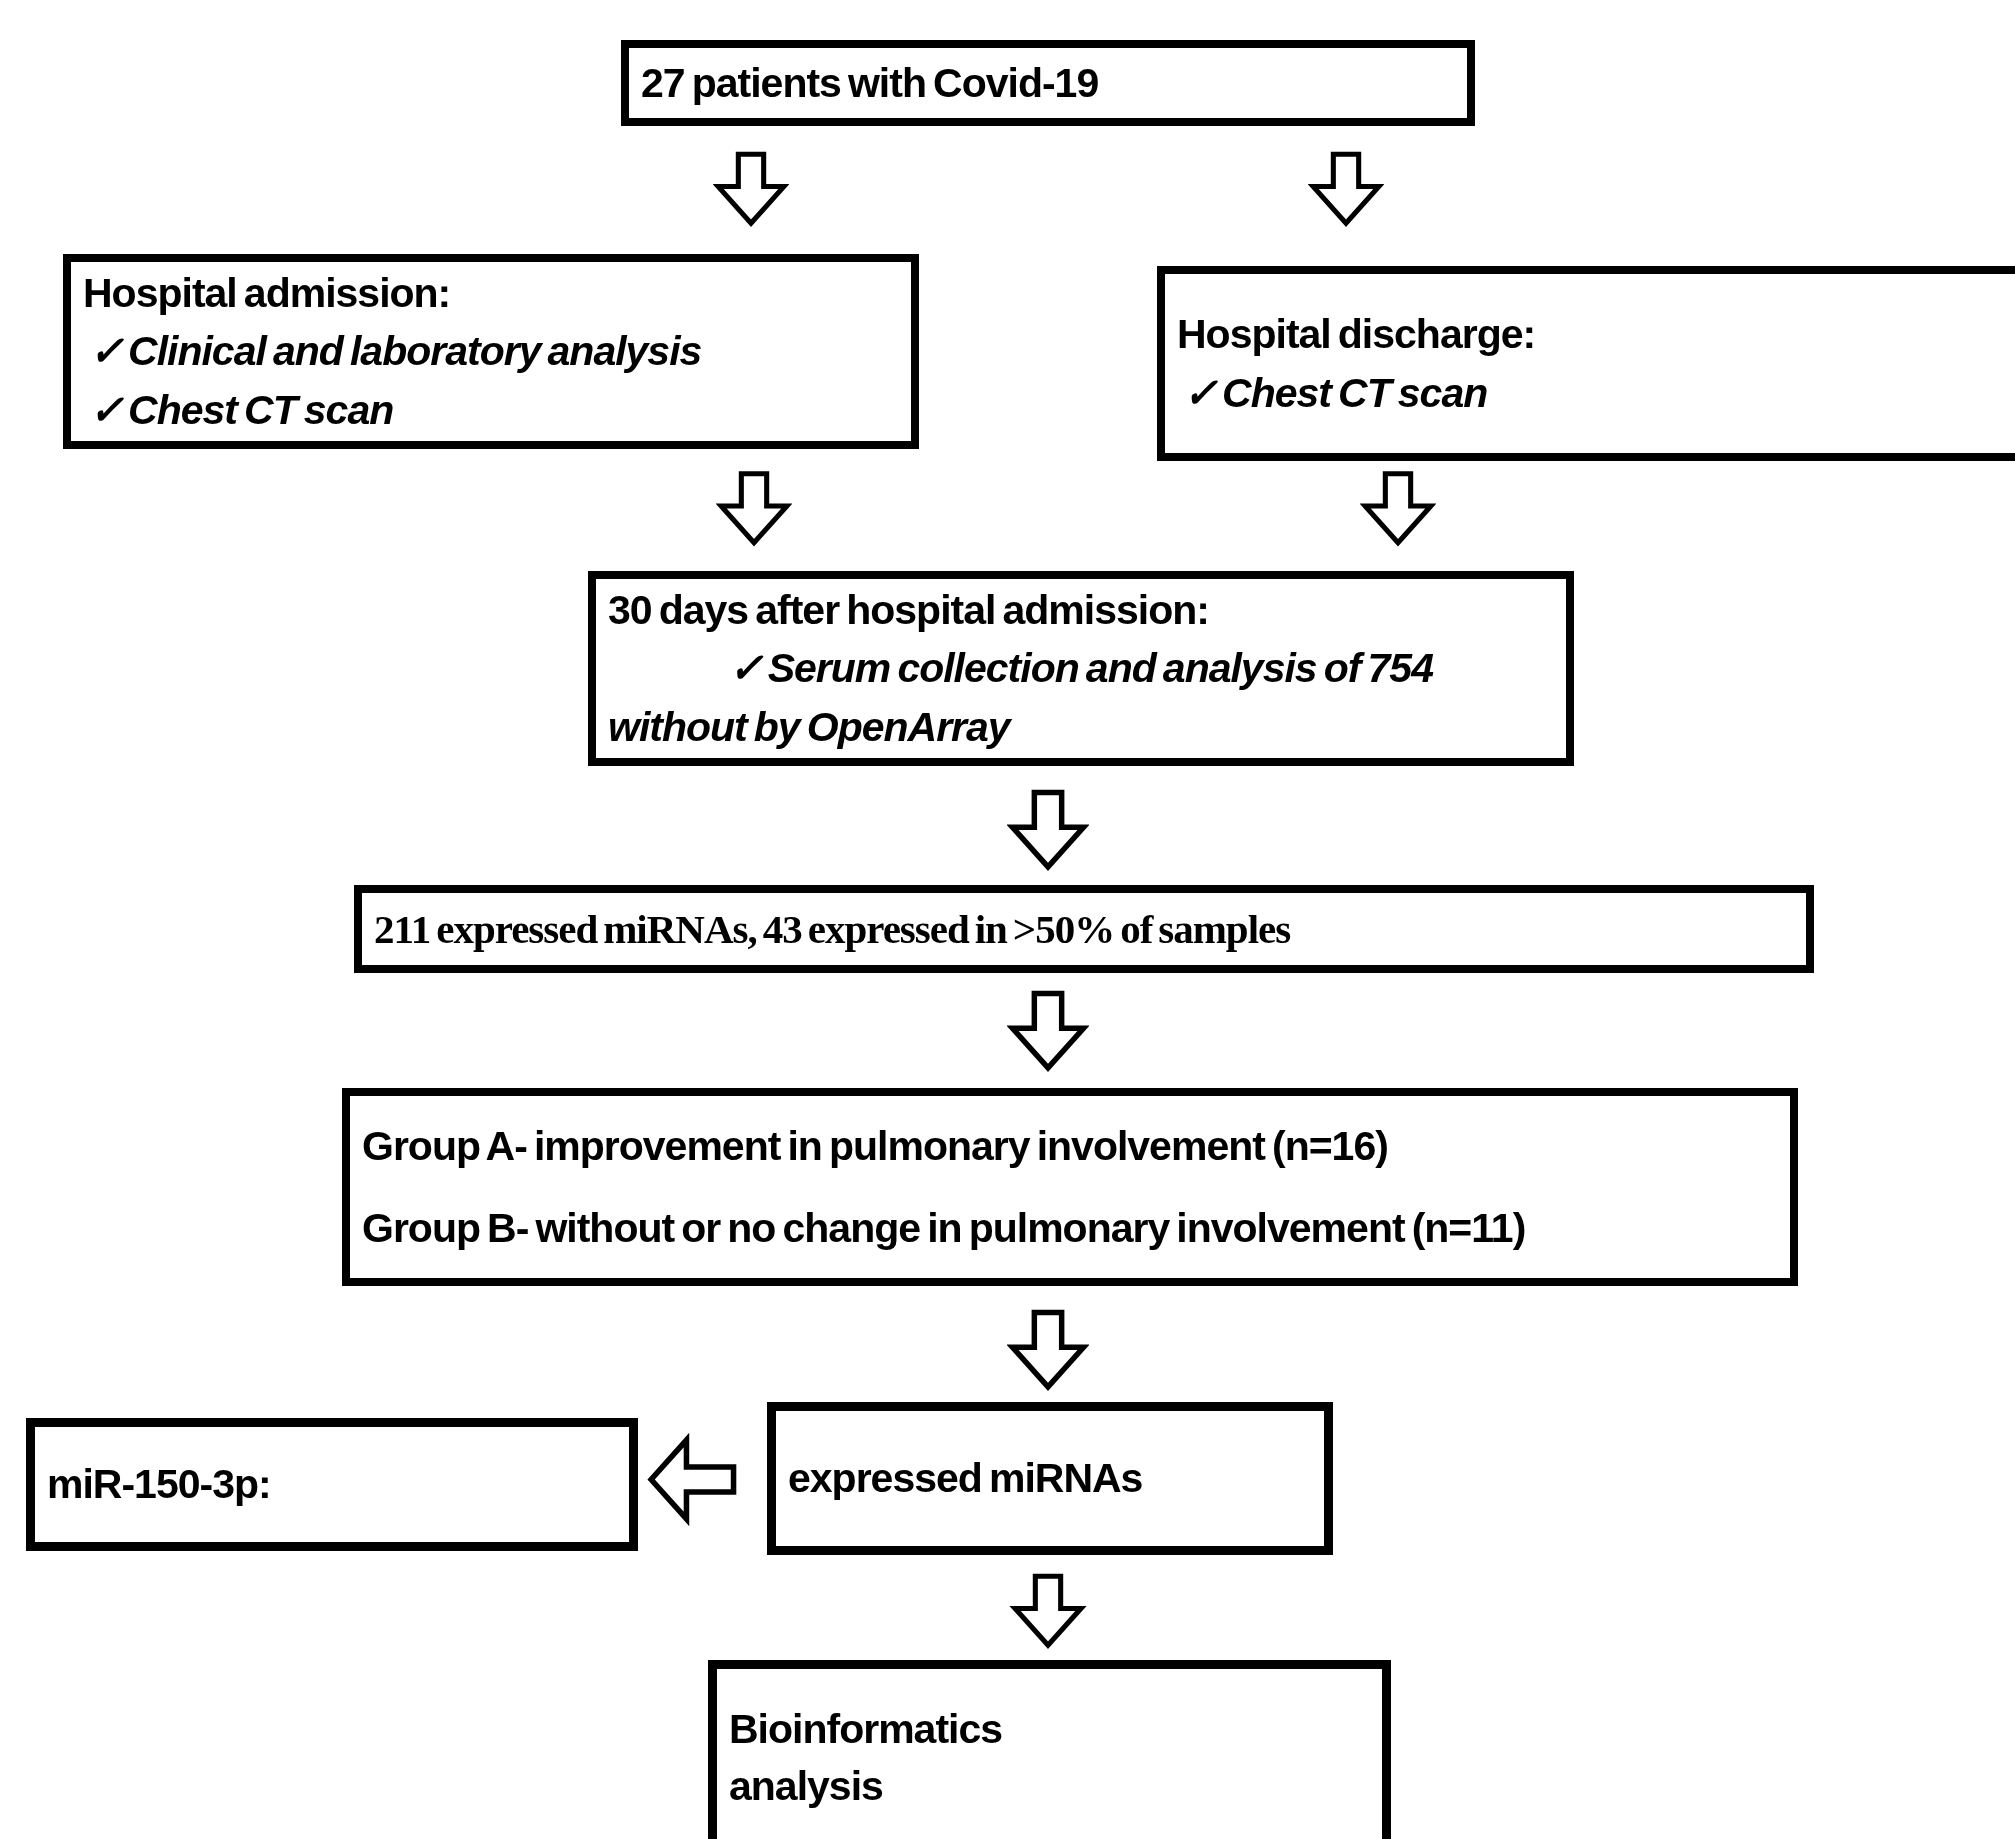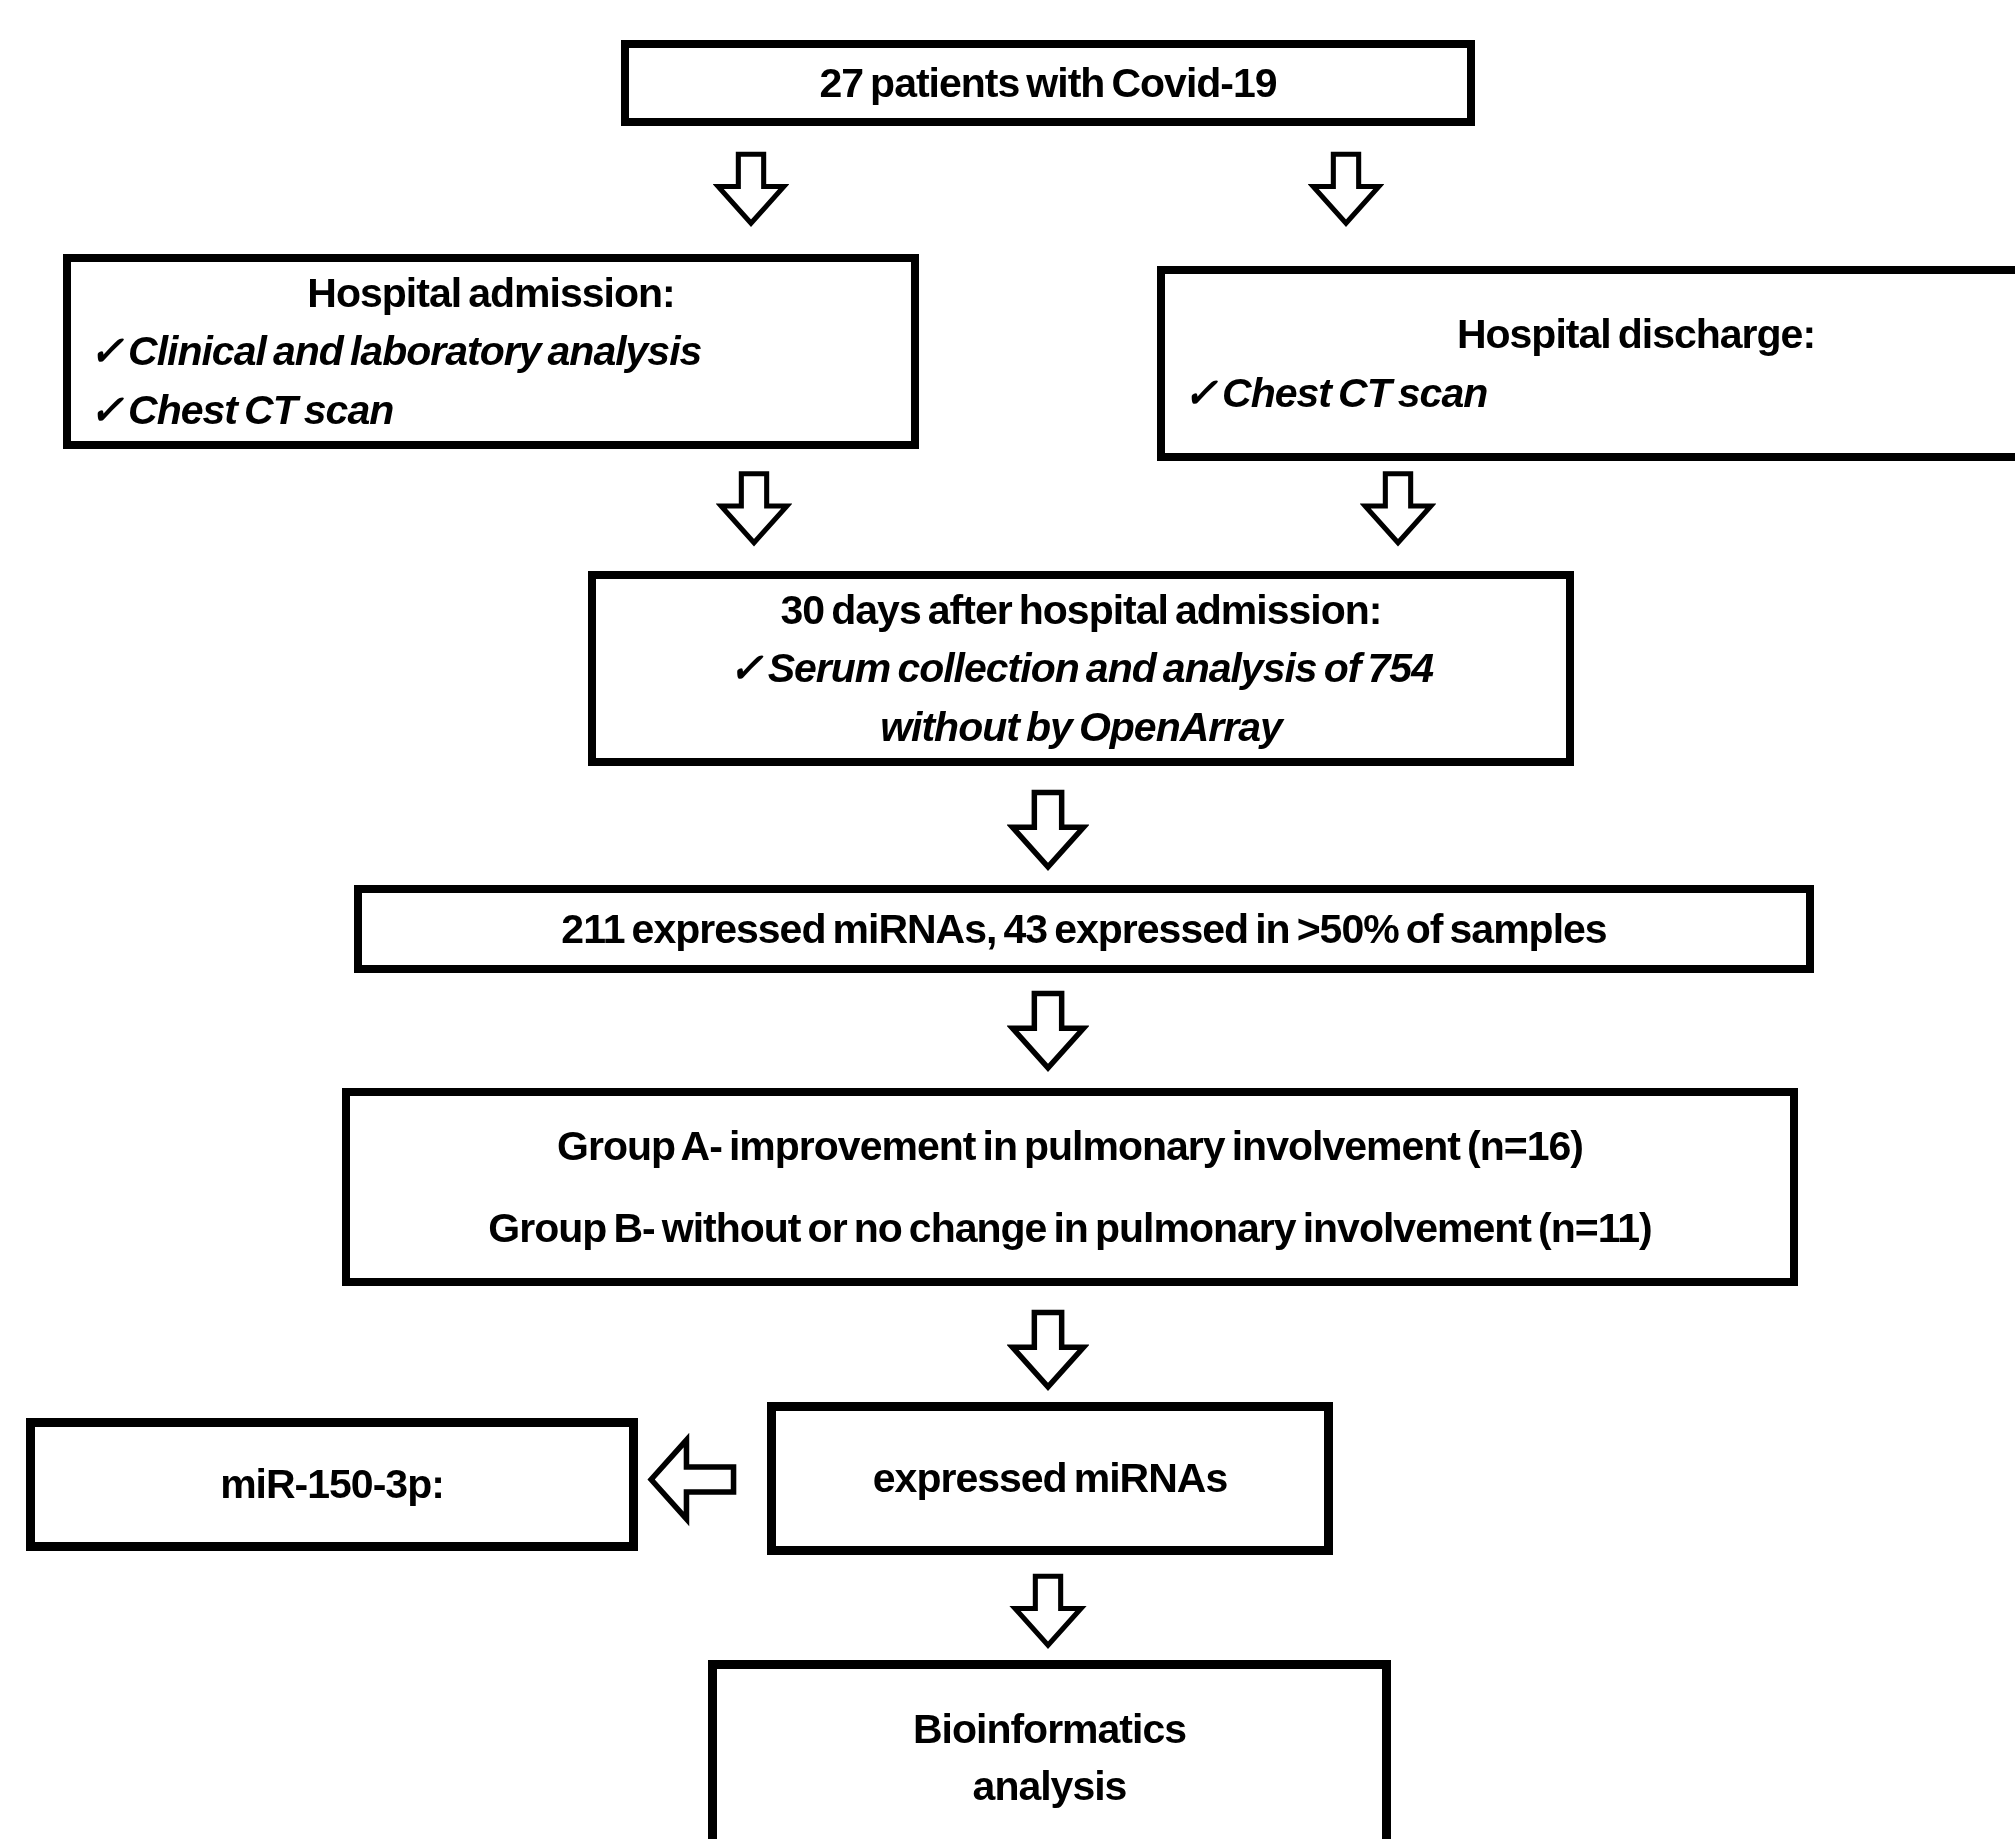--- a/index.html
+++ b/index.html
@@ -24,22 +24,22 @@
     box-sizing: border-box;
     display: flex;
     flex-direction: column;
     justify-content: center;
     font-size: 41px;
     letter-spacing: -1px;
     word-spacing: -3.3px;
     line-height: 1.42;
   }
   .centerline {
-    text-align: center;
     white-space: nowrap;
+    padding-left: 12px;
   }
   .check-line {
     display: flex;
     align-items: baseline;
     font-style: italic;
     padding-left: 18.4px;
     white-space: nowrap;
   }
   .check-line.centered {
     justify-content: center;
@@ -47,21 +47,21 @@
   }
   .check {
     margin-right: 5.3px;
   }
   .italic { font-style: italic; }
 
   #box-patients   { left: 621px;  top: 40px;   width: 854px; height: 86px; }
   #box-admission  { left: 63px;   top: 254px;  width: 856px; height: 195px; }
   #box-discharge  { left: 1157px; top: 266px;  width: 958px; height: 195px; }
   #box-day30      { left: 588px;  top: 571px;  width: 986px; height: 195px; }
-  #box-expressed  { left: 354px;  top: 885px; width: 1460px; height: 88px; }
+  #box-expressed  { left: 354px;  top: 885px; width: 1460px; height: 88px; font-family: Liberation Serif, serif; }
   #box-groups     { left: 342px;  top: 1088px; width: 1456px; height: 198px;
                     justify-content: space-around; padding: 9.2px 0; }
   #box-validation { left: 26px;   top: 1418px; width: 612px;  height: 133px;
                     border-width: 9.2px; line-height: 1.32; }
   #box-diff       { left: 767px; top: 1402px; width: 566px;  height: 153px;
                     border-width: 9.2px; line-height: 1.38; }
   #box-bioinfo    { left: 708px; top: 1660px; width: 683px; height: 195px;
                     border-width: 9.2px; line-height: 1.38; }
 
   .arrow {

